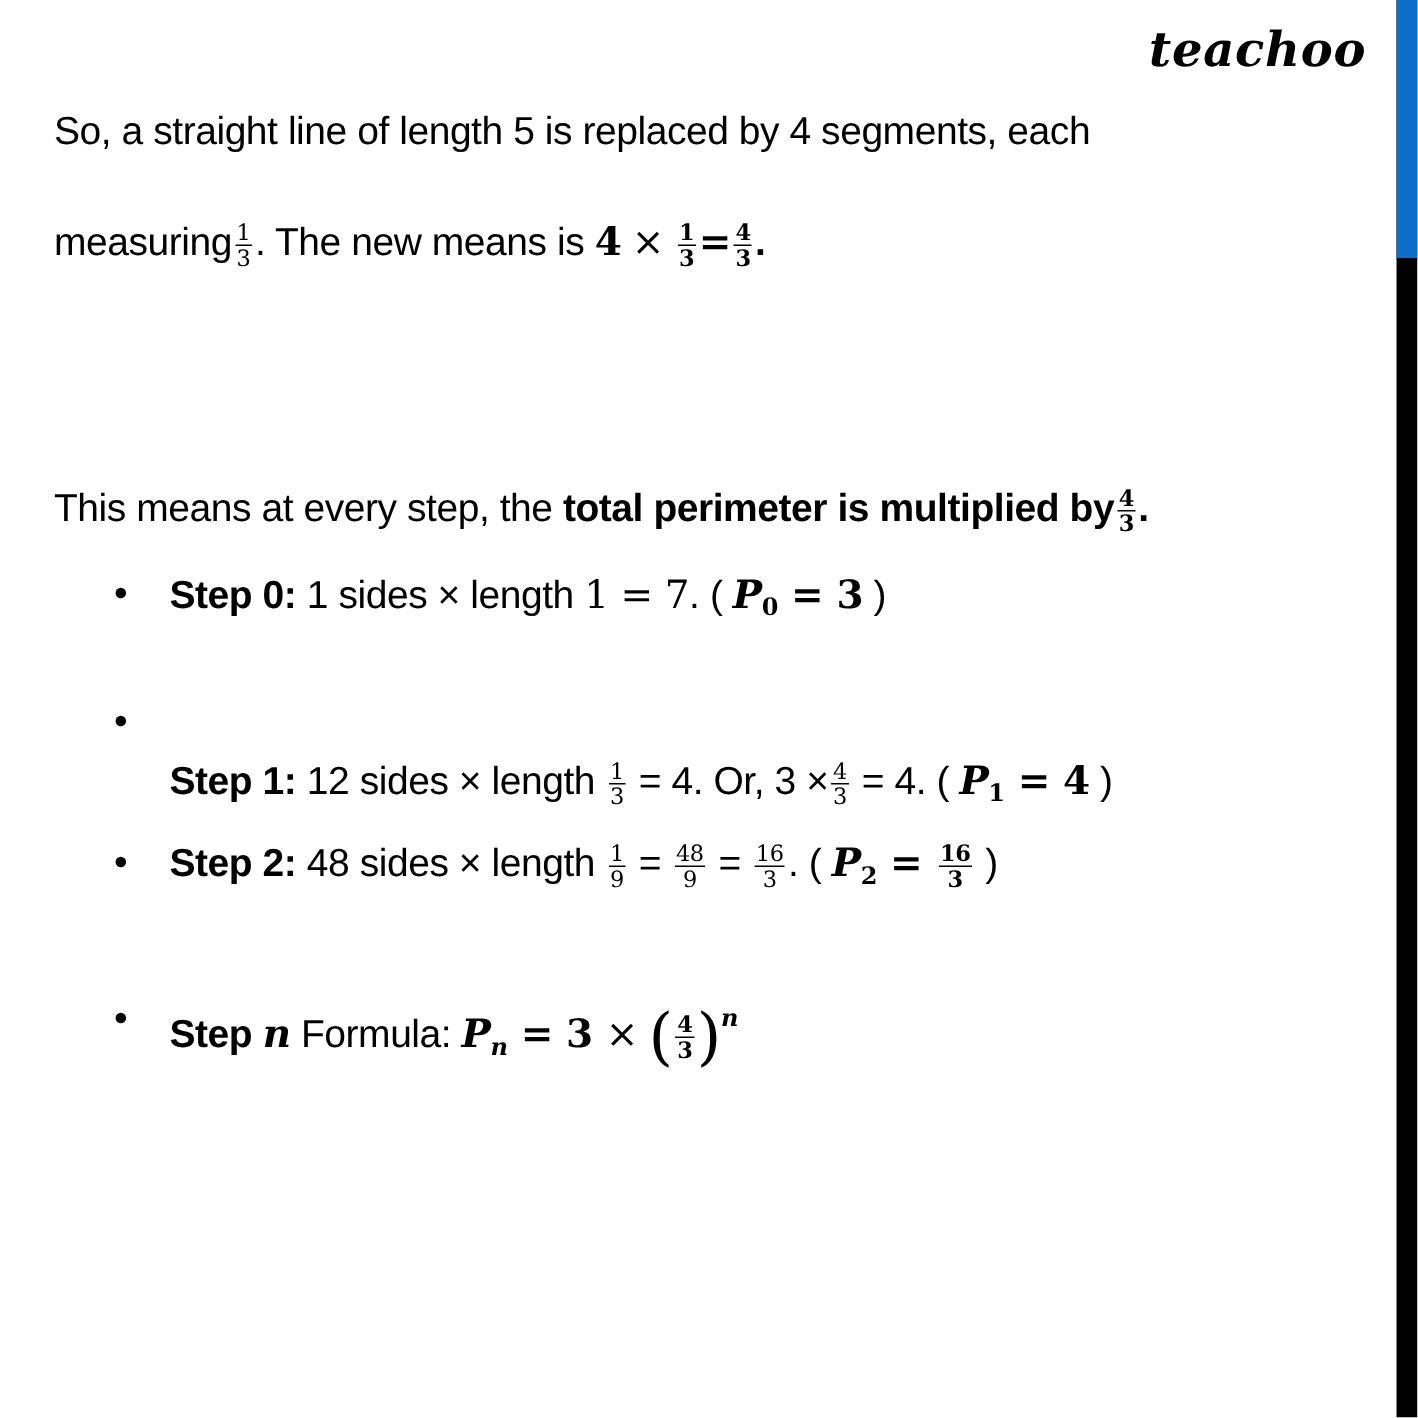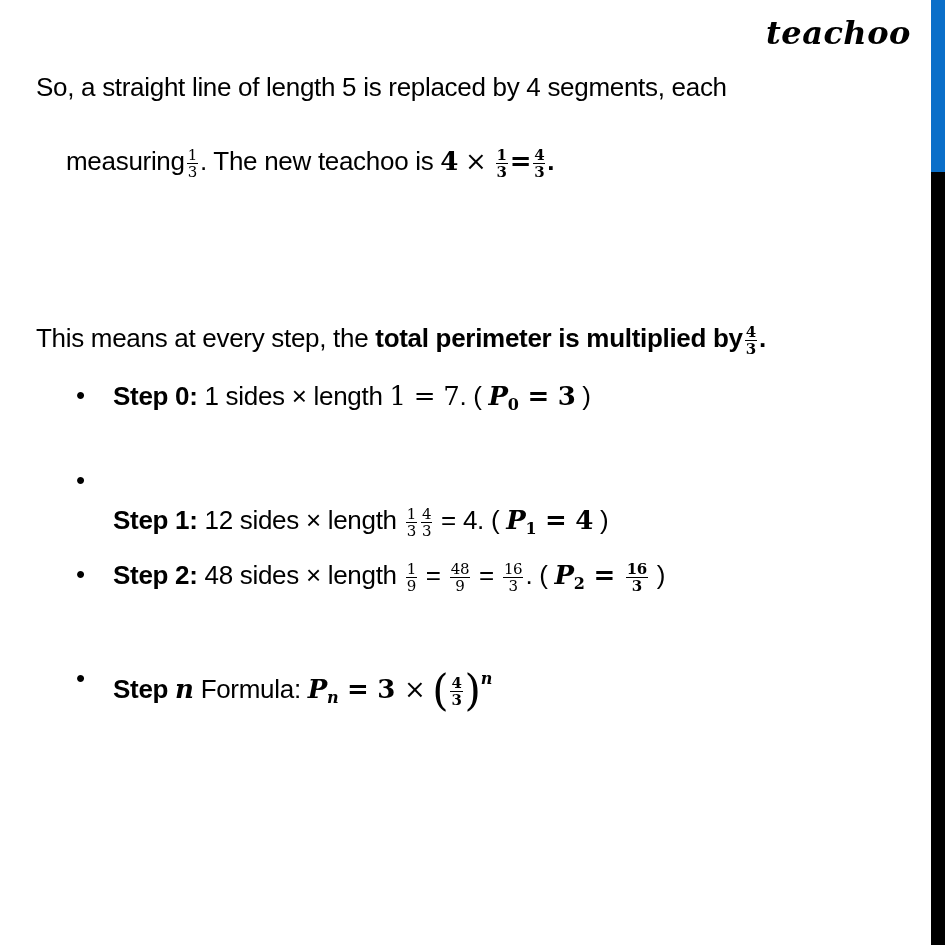--- a/index.html
+++ b/index.html
@@ -40,39 +40,39 @@
 <body>
 
 <div class="sidebar">
   <div class="sidebar-accent"></div>
 </div>
 
 <div class="logo">teachoo</div>
 
 <div class="text" style="left:36px; top:72px;">So, a straight line of length 5 is replaced by 4 segments, each</div>
 
-<div class="text" style="left:36px; top:146px;margin-left:30px;">
-  <span>measuring</span><span class="frac serif"><span class="num">1</span><span class="den">3</span></span><span>. The new teachoo is</span>
+<div class="text" style="left:36px; top:146px;">
+  <span>measuring</span><span class="frac serif"><span class="num">1</span><span class="den">3</span></span><span>. The new means is</span>
   <span class="mb">4</span>
   <span class="math">×</span>
   <span class="frac bold"><span class="num">1</span><span class="den">3</span></span><span class="mb">=</span><span class="frac bold"><span class="num">4</span><span class="den">3</span></span><b>.</b>
 </div>
 
 <div class="text" style="left:36px; top:307px;margin-top:16px;">
   <span>This means at every step, the </span><b>total perimeter is multiplied by</b><span class="frac bold"><span class="num">4</span><span class="den">3</span></span><b>.</b>
 </div>
 
 <div class="bullet" style="top:380px;">•</div>
 <div class="text" style="left:113px; top:381px;">
   <b>Step 0:</b><span> 1 sides × length </span><span class="math">1 = 7</span><span>. ( </span><span class="mbi">P</span><sub class="mb">0</sub><span class="mb"> = 3</span><span> )</span>
 </div>
 
 <div class="bullet" style="top:465px;">•</div>
 <div class="text" style="left:113px; top:466px;margin-top:39px;">
-  <b>Step 1:</b><span> 12 sides × length </span><span class="frac serif"><span class="num">1</span><span class="den">3</span></span><span class="frac serif"><span class="num">4</span><span class="den">3</span></span><span> = 4. ( </span><span class="mbi">P</span><sub class="mb">1</sub><span class="mb"> = 4</span><span> )</span>
+  <b>Step 1:</b><span> 12 sides × length </span><span class="frac serif"><span class="num">1</span><span class="den">3</span></span><span> = 4. Or, 3 ×</span><span class="frac serif"><span class="num">4</span><span class="den">3</span></span><span> = 4. ( </span><span class="mbi">P</span><sub class="mb">1</sub><span class="mb"> = 4</span><span> )</span>
 </div>
 
 <div class="bullet" style="top:559px;">•</div>
 <div class="text" style="left:113px; top:560px;">
   <b>Step 2:</b><span> 48 sides × length </span><span class="frac serif"><span class="num">1</span><span class="den">9</span></span><span> = </span><span class="frac serif"><span class="num">48</span><span class="den">9</span></span><span> = </span><span class="frac serif"><span class="num">16</span><span class="den">3</span></span><span>. ( </span><span class="mbi">P</span><sub class="mb">2</sub><span class="mb"> = </span><span class="frac bold"><span class="num">16</span><span class="den">3</span></span><span> )</span>
 </div>
 
 <div class="bullet" style="top:663px;">•</div>
 <div class="text" style="left:113px; top:664px;">
   <b>Step</b> <span class="mbi">n</span><span> Formula: </span><span class="mbi">P</span><sub class="mbi">n</sub><span class="mb"> = 3 </span> <span class="math">×</span>

